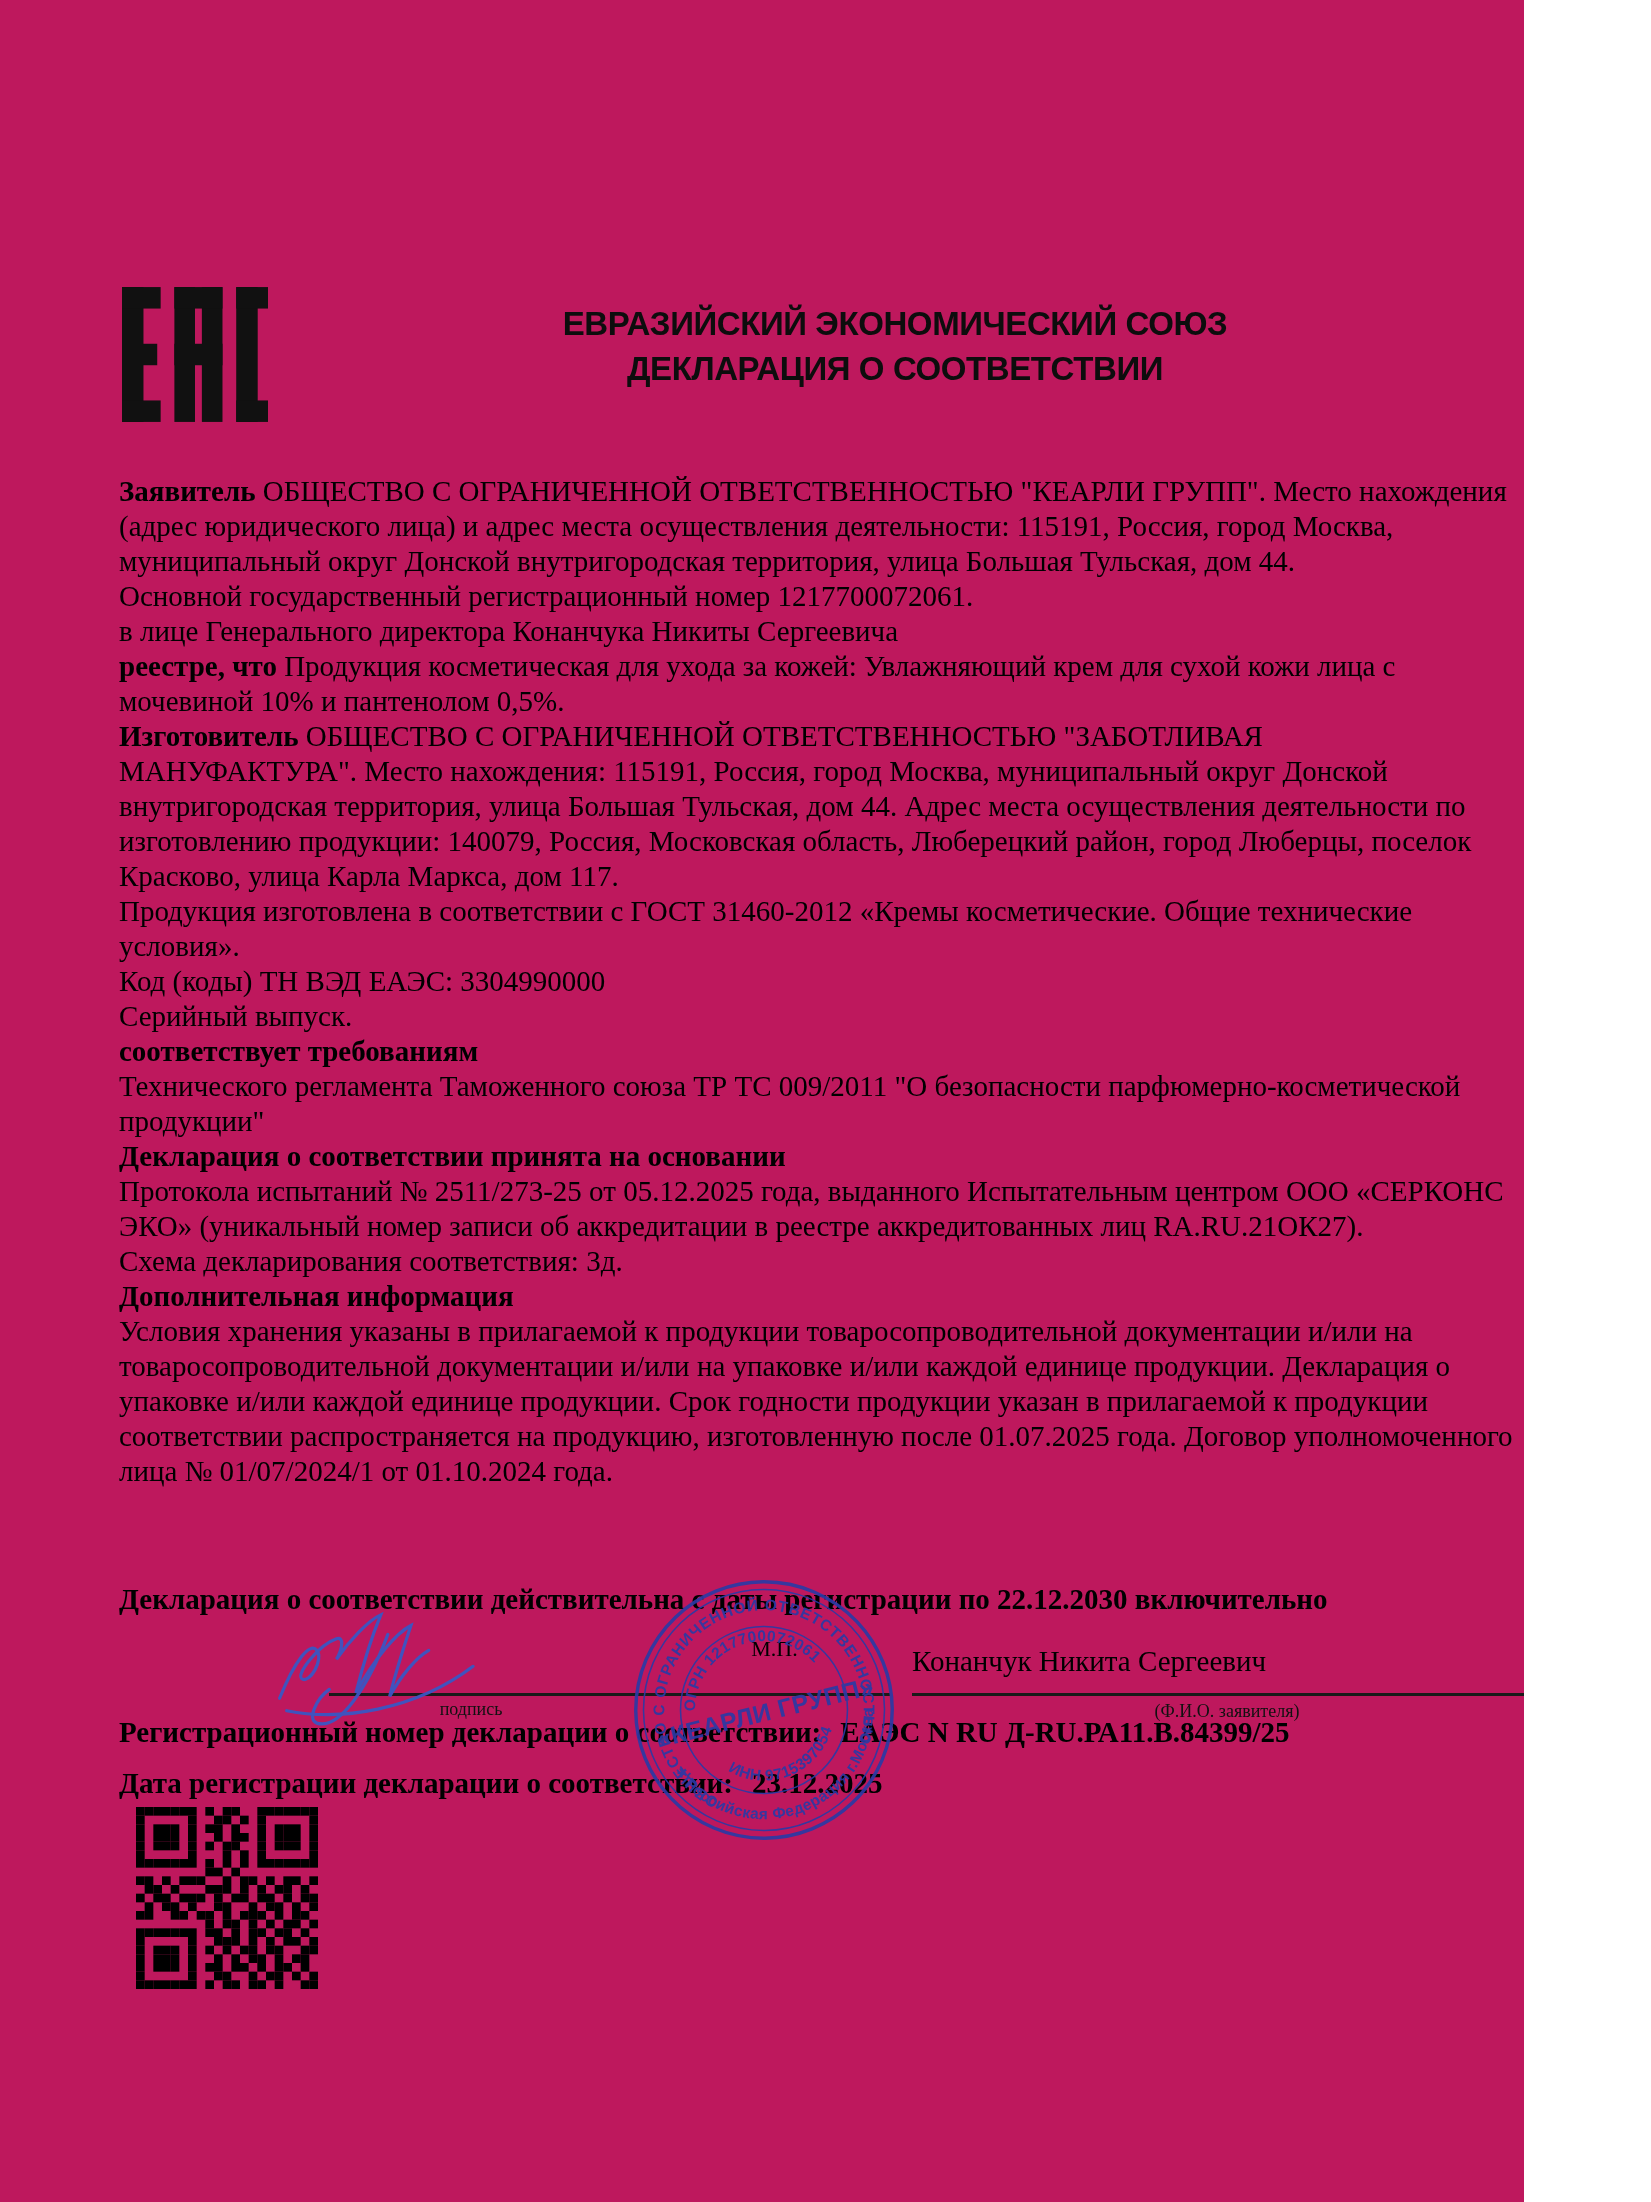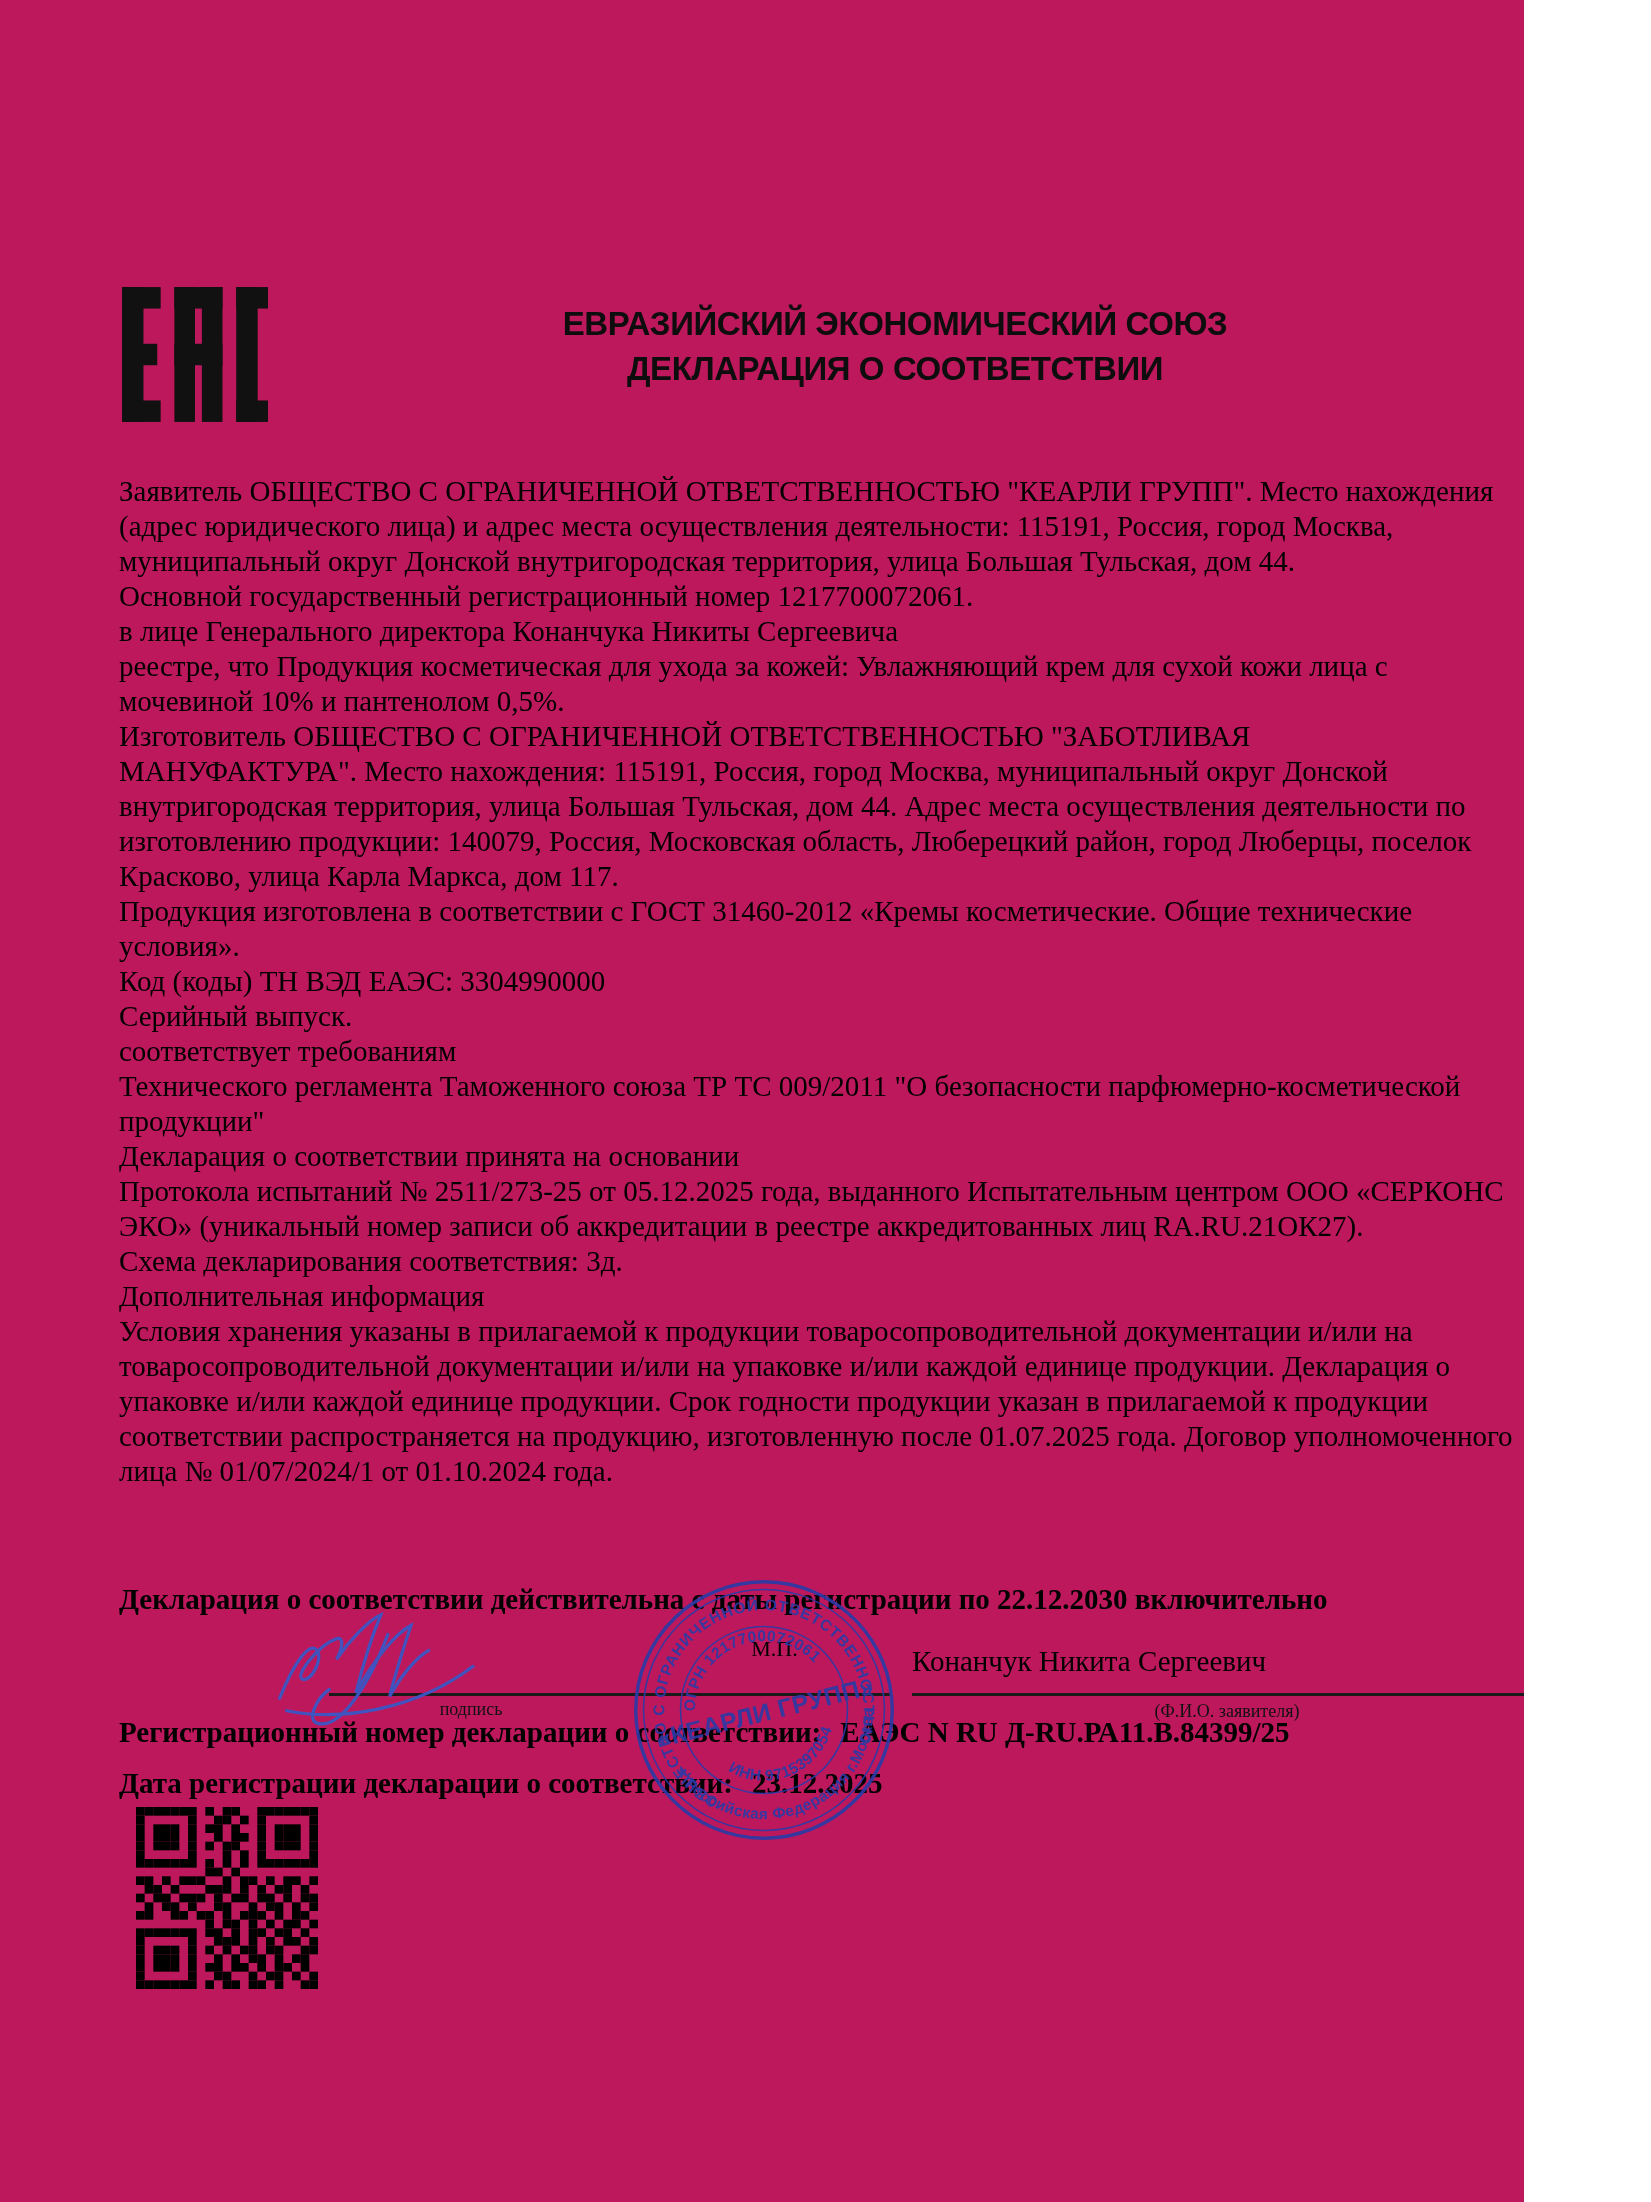--- a/index.html
+++ b/index.html
@@ -11,21 +11,21 @@
   .eac-logo{position:absolute;left:122px;top:287px;width:146px;height:135px;}
   
   .doc-title{
     position:absolute;left:396px;top:301px;width:998px;text-align:center;
     font-family:"Liberation Sans", sans-serif;font-weight:bold;font-size:33px;line-height:45px;
     color:#0d0d0d;letter-spacing:-0.4px;
   }
   
   .doc-body{position:absolute;left:119px;top:474px;width:1463px;font-size:29px;line-height:35px;}
   .bline{white-space:nowrap;height:35px;}
-  .bline b{font-weight:normal;}
+  .bline b{font-weight:bold;}
   .validity{
     position:absolute;left:119px;top:1583px;width:1463px;font-size:29px;font-weight:bold;white-space:nowrap;
   }
   
   .sig-scribble{position:absolute;left:254px;top:1590px;width:250px;height:142px;z-index:3;}
   .rule{position:absolute;height:2.6px;background:#1a1a1a;top:1693px;}
   .rule.left{left:329px;width:561px;}
   .rule.right{left:912px;width:630px;}
   .sig-caption{
     position:absolute;left:329px;top:1699px;width:284px;text-align:center;

